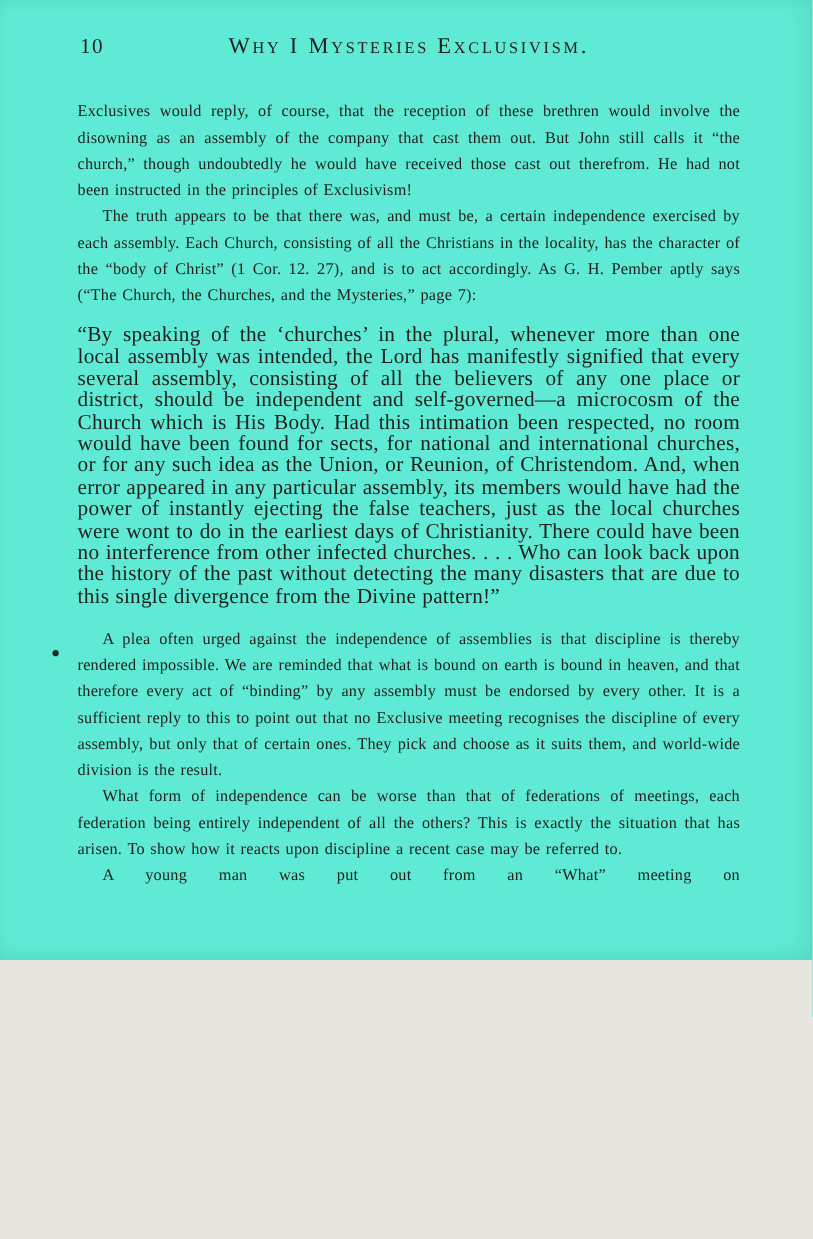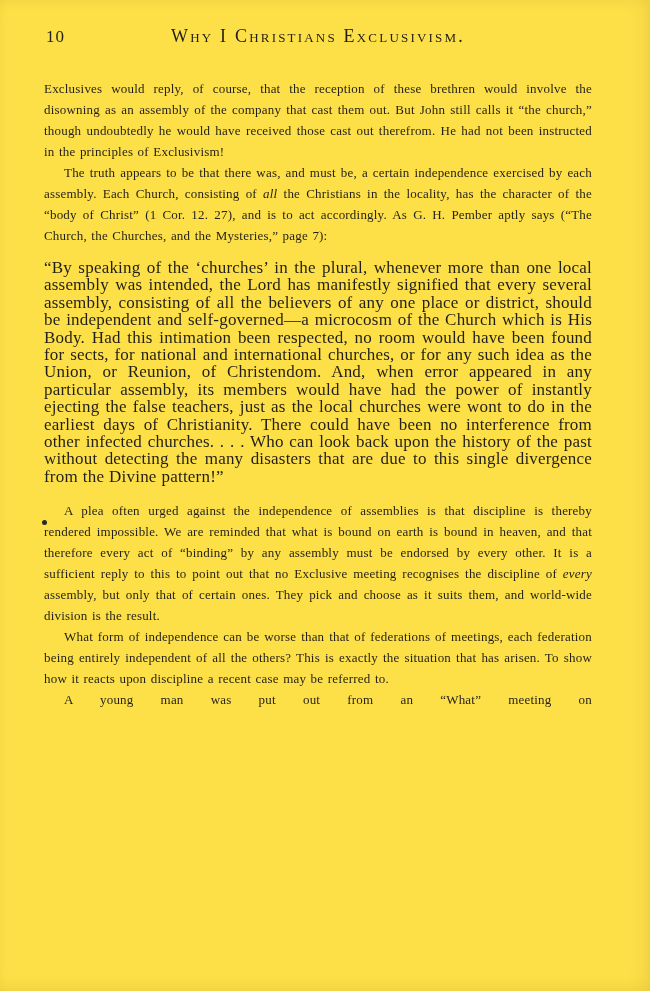--- a/index.html
+++ b/index.html
@@ -3,25 +3,25 @@
 <meta charset="utf-8">
 <style>
   html, body {
     margin: 0;
     padding: 0;
     background: #e8e6e0;
   }
   .page {
     position: relative;
     width: 650px;
-    height: 991px;
+    height: 768px;
     margin: 0 auto;
-    background: #fde047;
+    background: #5eead4;
     box-sizing: border-box;
-    padding: 26px 58px 0 44px;
+    padding: 26px 58px 0 62px;
     font-family: "Liberation Serif", "DejaVu Serif", serif;
     color: #221f1b;
     overflow: hidden;
     box-shadow: inset -9px 0 16px rgba(0,0,0,0.045), inset 0 -7px 12px rgba(0,0,0,0.03), inset 0 4px 8px rgba(0,0,0,0.02);
   }
   .page-header {
     position: relative;
     height: 26px;
     margin-bottom: 26px;
   }
@@ -52,38 +52,38 @@
   }
   p.body.indent { text-indent: 20px; }
   p.cont { text-align-last: justify; }
   p.quote {
     font-size: 17px;
     line-height: 17.4px;
     letter-spacing: 0.2px;
     word-spacing: 0.5px;
     margin: 13px 0 15px 0;
   }
-  .it { font-style: italic; }
+  .it { }
   .ink-dot {
     position: absolute;
     left: 42px;
     top: 520px;
     width: 5px;
     height: 5px;
     border-radius: 50%;
     background: #2b2824;
   }
 </style>
 </head>
 <body>
 
 <div class="page">
   <header class="page-header">
     <span class="page-num">10</span>
-    <span class="running-title">Why I Christians Exclusivism.</span>
+    <span class="running-title">Why I Mysteries Exclusivism.</span>
   </header>
   <main class="page-body">
       <p class="body"><span>Exclusives would reply, of course, that the reception of these brethren would involve the disowning as an assembly of the company that cast them out.  But John still calls it “the church,” though undoubtedly he would have received those cast out therefrom.  He had not been instructed in the principles of Exclusivism!</span></p>
       <p class="body indent"><span>The truth appears to be that there was, and must be, a certain independence exercised by each assembly.  Each Church, consisting of </span><span class="it">all</span><span> the Christians in the locality, has the character of the “body of Christ” (1 Cor. 12. 27), and is to act accordingly.  As G. H. Pember aptly says (“The Church, the Churches, and the Mysteries,” page 7):</span></p>
       <p class="quote"><span>“By speaking of the ‘churches’ in the plural, whenever more than one local assembly was intended, the Lord has manifestly signified that every several assembly, consisting of all the believers of any one place or district, should be independent and self-governed—a microcosm of the Church which is His Body.  Had this intimation been respected, no room would have been found for sects, for national and international churches, or for any such idea as the Union, or Reunion, of Christendom.  And, when error appeared in any particular assembly, its members would have had the power of instantly ejecting the false teachers, just as the local churches were wont to do in the earliest days of Christianity. There could have been no interference from other infected churches. . . . Who can look back upon the history of the past without detecting the many disasters that are due to this single divergence from the Divine pattern!”</span></p>
       <p class="body indent"><span>A plea often urged against the independence of assemblies is that discipline is thereby rendered impossible. We are reminded that what is bound on earth is bound in heaven, and that therefore every act of “binding” by any assembly must be endorsed by every other.  It is a sufficient reply to this to point out that no Exclusive meeting recognises the discipline of </span><span class="it">every</span><span> assembly, but only that of certain ones.  They pick and choose as it suits them, and world-wide division is the result.</span></p>
       <p class="body indent"><span>What form of independence can be worse than that of federations of meetings, each federation being entirely independent of all the others?  This is exactly the situation that has arisen.  To show how it reacts upon discipline a recent case may be referred to.</span></p>
       <p class="body indent cont"><span>A young man was put out from an “What” meeting on</span></p>
     </main>
   <span class="ink-dot"></span>

